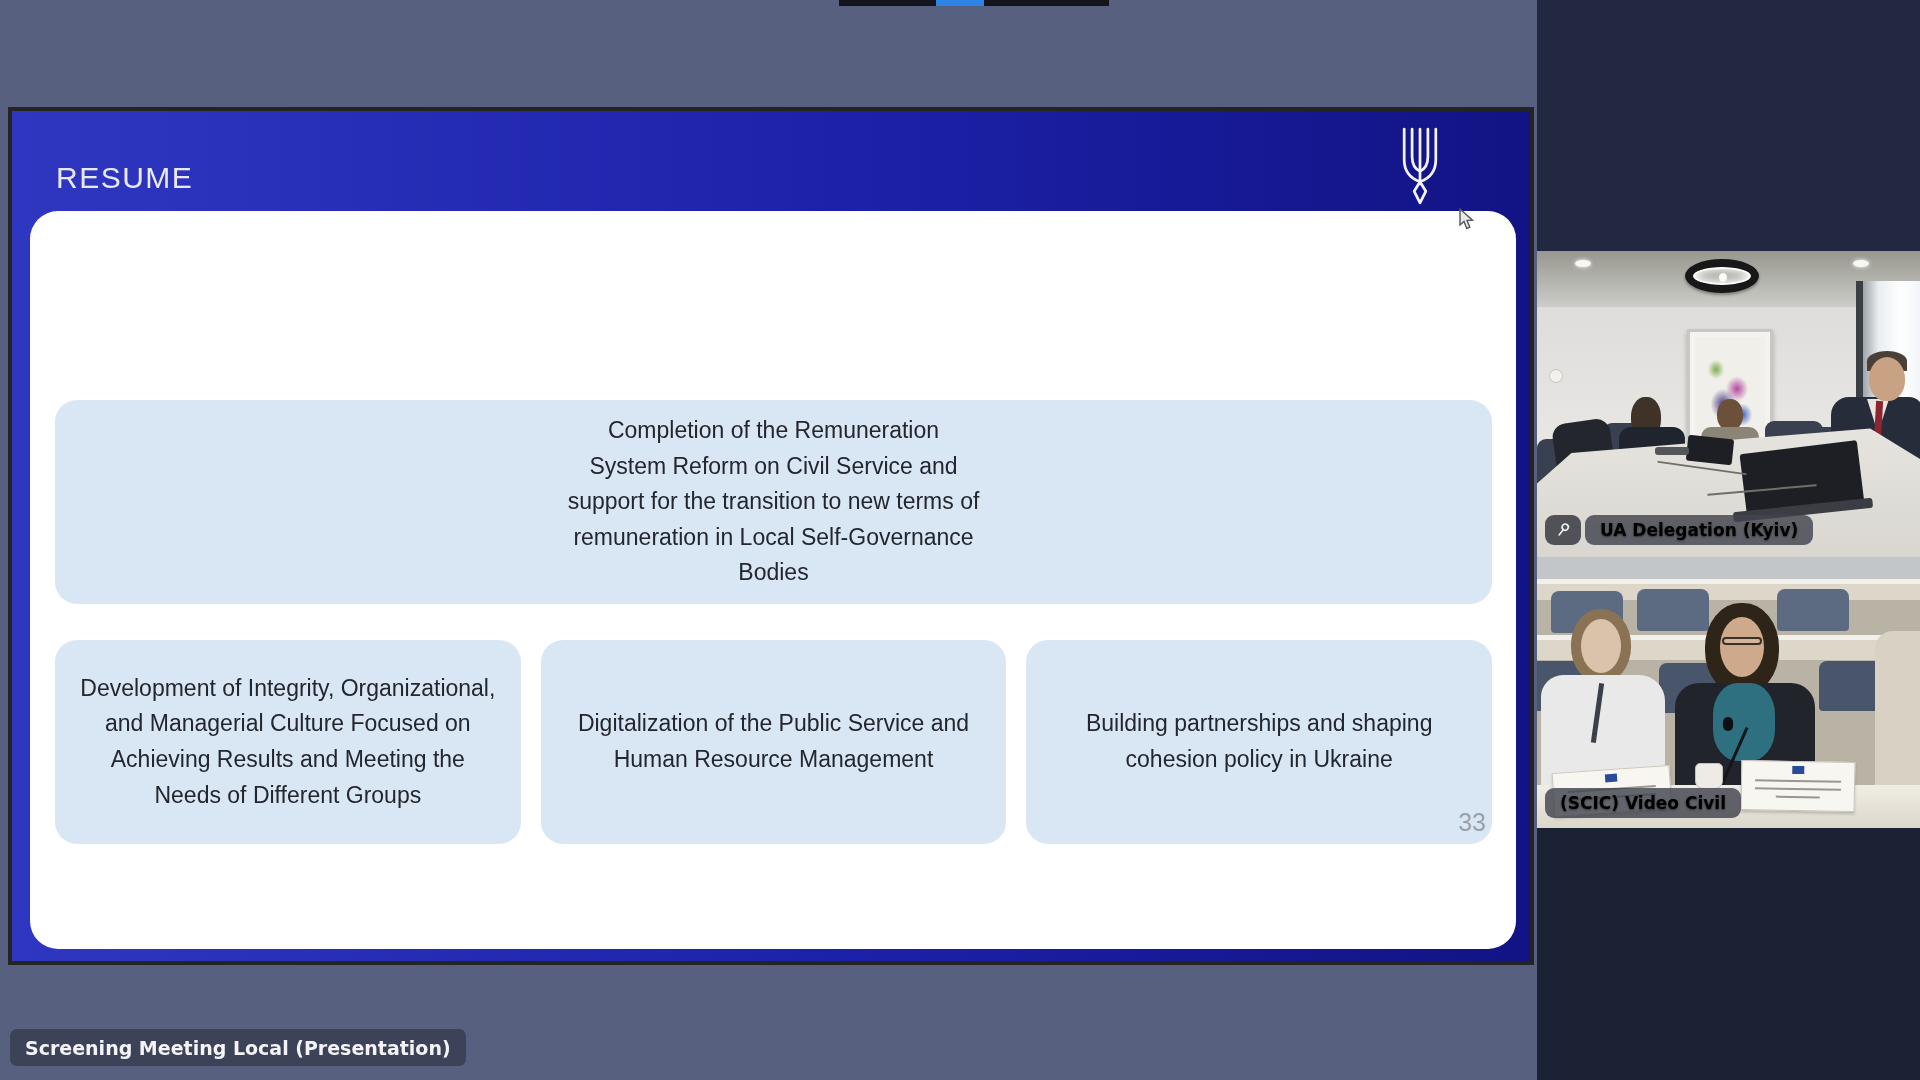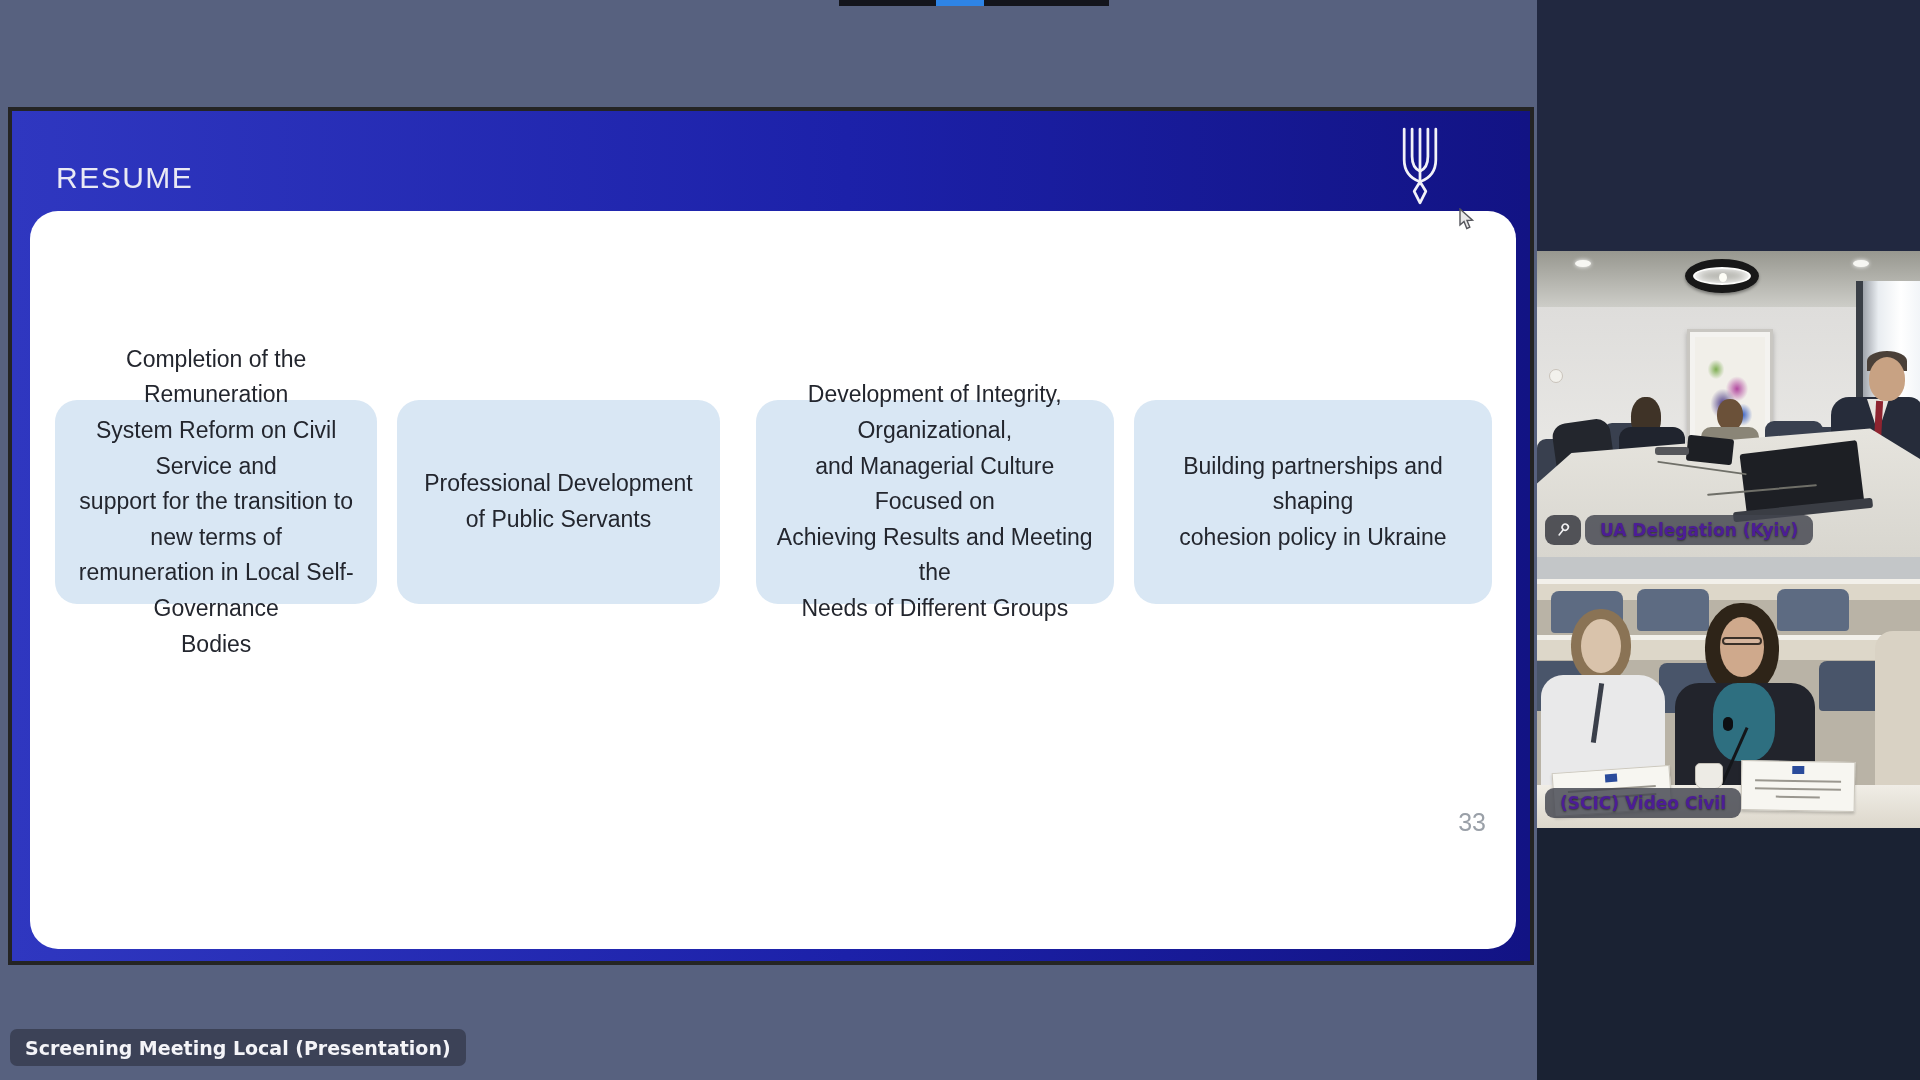--- a/index.html
+++ b/index.html
@@ -32,21 +32,21 @@
     border-radius:38px;
     background:linear-gradient(90deg,#2c34bd 0%,#1d2298 60%,#161a80 100%);
     box-shadow:inset 0 1px 0 rgba(255,255,255,.18), 0 2px 4px rgba(20,25,90,.35);
     display:flex;align-items:center;justify-content:center;
   }
   .goal-text{
     color:#f2f3fa;font-size:28px;line-height:1.42;text-align:center;white-space:pre-line;
   }
   .boxes{
     position:absolute;left:25px;top:189px;width:1437px;height:444px;
-    display:flex;flex-direction:row;gap:36px;
+    display:flex;flex-direction:column;gap:36px;
   }
   .box-row{display:flex;gap:20px;height:204px;}
   .box{
     flex:1;background:#d9e7f4;border-radius:22px;
     display:flex;align-items:center;justify-content:center;
     padding:0 14px;
   }
   .box-text{
     color:#23262e;font-size:23px;line-height:1.55;text-align:center;white-space:pre-line;
   }
@@ -131,21 +131,21 @@
   .v2-cup{position:absolute;left:158px;top:206px;width:26px;height:24px;border-radius:5px 5px 8px 8px;background:#edebe5;border:1px solid #c5c1b8;}
 
   
   .vid-label-row{position:absolute;left:8px;display:flex;align-items:center;gap:4px;}
   .pin-chip{
     width:36px;height:30px;border-radius:9px;background:rgba(42,44,52,.78);
     display:flex;align-items:center;justify-content:center;
   }
   .vid-label{
     background:rgba(66,68,78,.82);border-radius:9px;padding:5px 15px;
-    color:#4c1d95;font-family:"DejaVu Sans",sans-serif;font-size:17px;font-weight:bold;
+    color:#000000;font-family:"DejaVu Sans",sans-serif;font-size:17px;font-weight:bold;
     text-shadow:0 1px 2px rgba(0,0,0,.5);white-space:nowrap;
   }
 </style>
 </head>
 <body>
 
 <div id="screen">
 
   <div class="mini-bar">
     <div class="mini-accent"></div>
@@ -167,31 +167,31 @@
 
       <div class="boxes">
         <div class="box-row">
           <div class="box">
             <div class="box-text">Completion of the Remuneration
 System Reform on Civil Service and
 support for the transition to new terms of
 remuneration in Local Self-Governance
 Bodies</div>
           </div>
-          <div class="box">
-            <div class="box-text">Professional Development
-of Public Servants</div>
-          </div>
         </div>
         <div class="box-row">
           <div class="box">
             <div class="box-text">Development of Integrity, Organizational,
 and Managerial Culture Focused on
 Achieving Results and Meeting the
 Needs of Different Groups</div>
+          </div>
+          <div class="box">
+            <div class="box-text">Digitalization of the Public Service and
+Human Resource Management</div>
           </div>
           <div class="box">
             <div class="box-text">Building partnerships and shaping
 cohesion policy in Ukraine</div>
           </div>
         </div>
       </div>
 
       <div class="page-number">33</div>
     </div>

